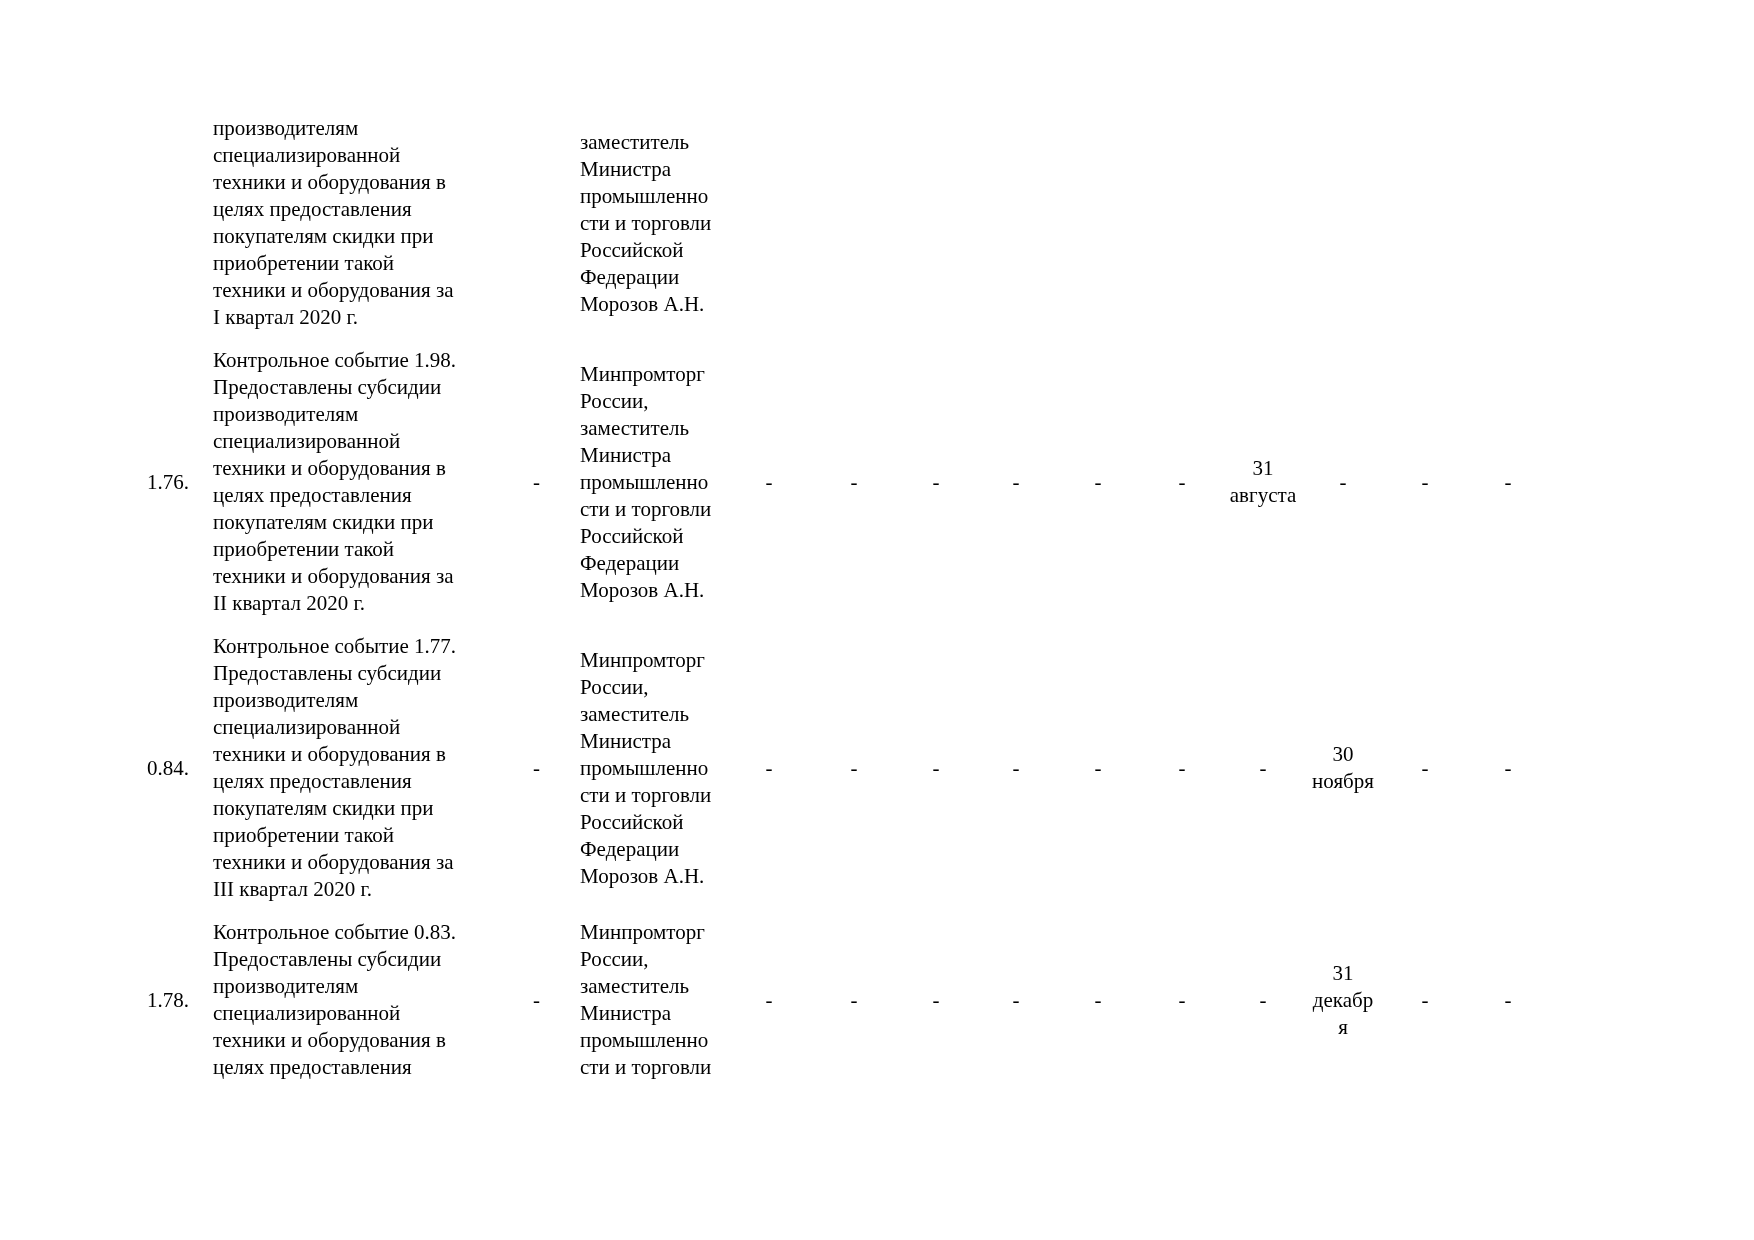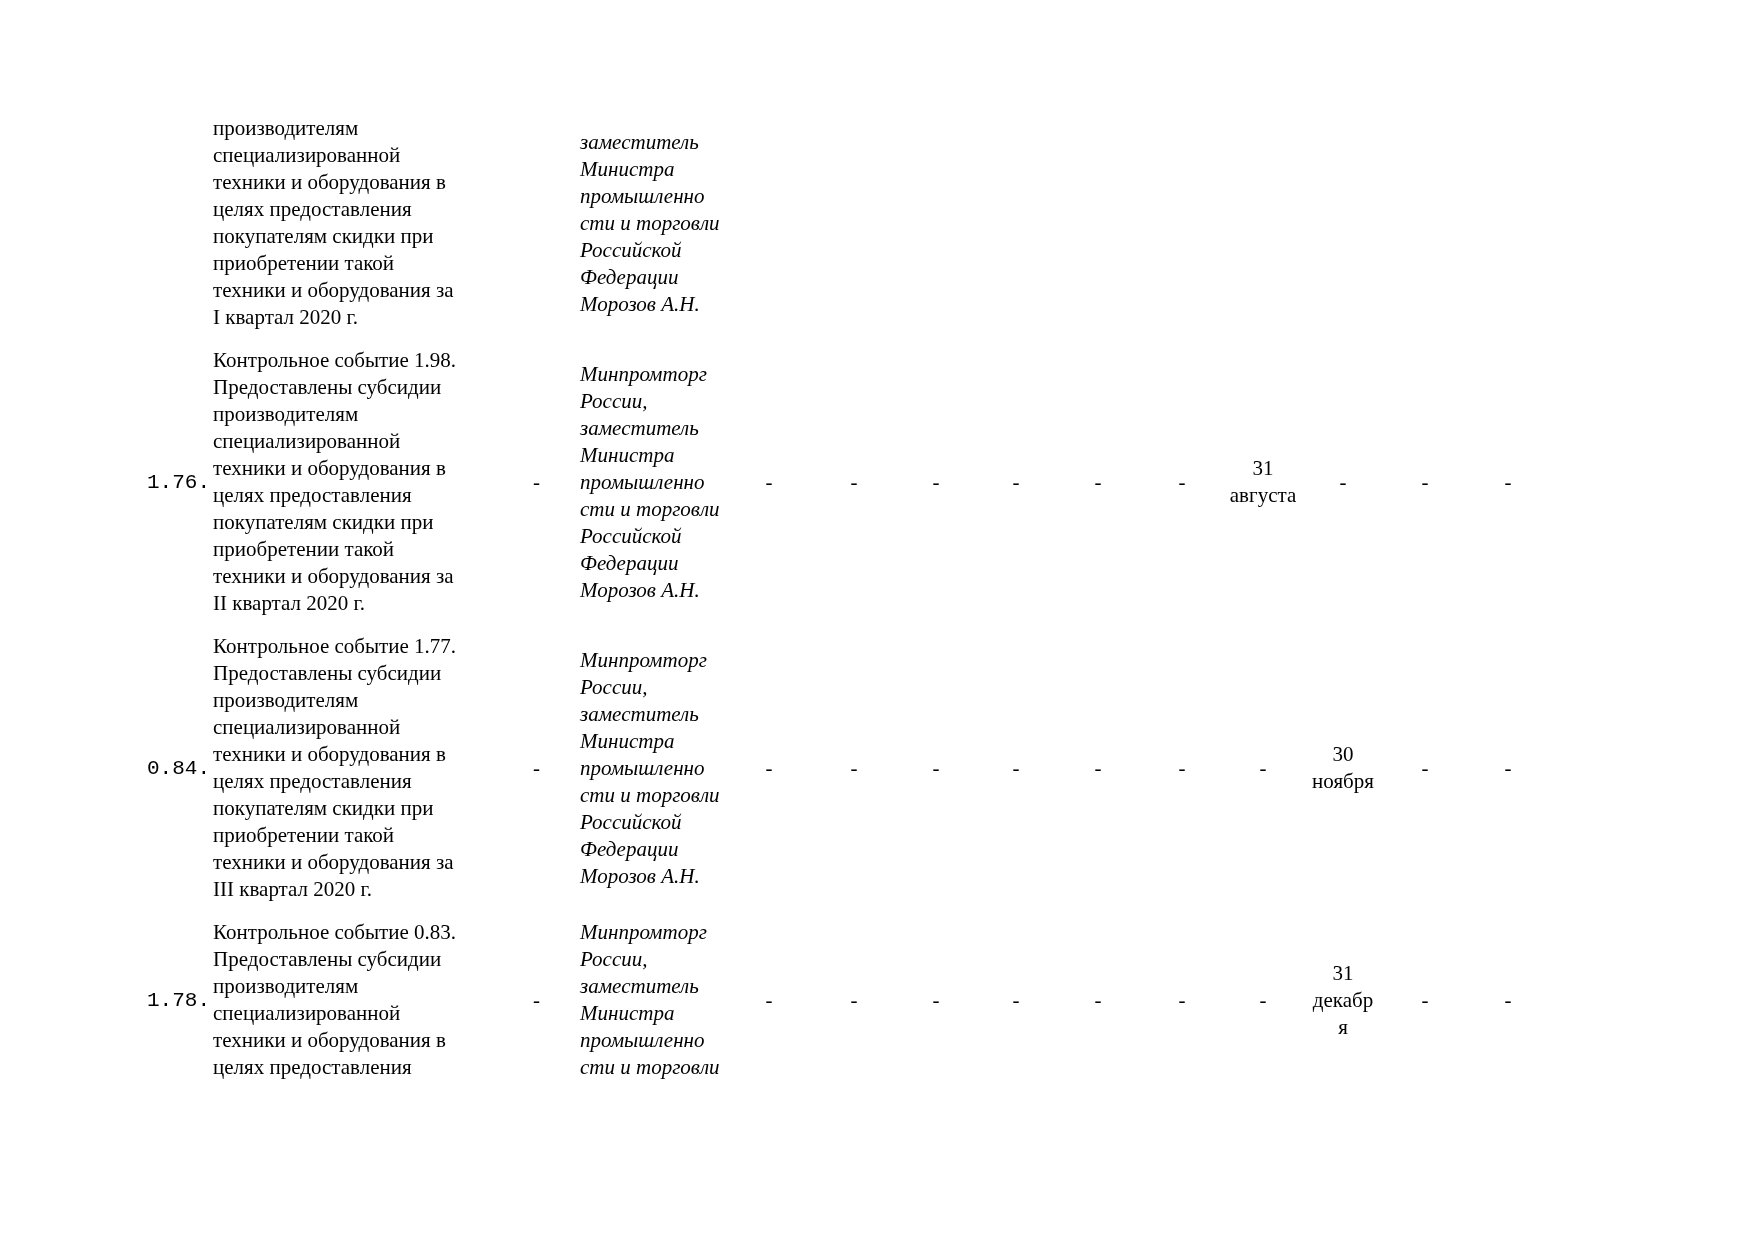--- a/index.html
+++ b/index.html
@@ -18,24 +18,24 @@
     left:147px;
     top:115px;
     width:1403px;
   }
   .row {
     display:flex;
     align-items:center;
     margin-bottom:16px;
   }
   .cell { white-space:pre-line; }
-  .c-num  { width:66px;  text-align:left;font-family:Liberation Mono, monospace; }
+  .c-num  { width:66px;  text-align:left; }
   .c-desc { width:300px; text-align:left; }
   .c-3    { width:47px;  text-align:center; }
-  .c-resp { width:166px; padding-left:20px; text-align:left;font-style:italic; }
+  .c-resp { width:166px; padding-left:20px; text-align:left; }
   .c-val  { text-align:center; }
   .w0 { width:86px; } .w1 { width:84px; } .w2 { width:80px; } .w3 { width:80px; }
   .w4 { width:84px; } .w5 { width:84px; } .w6 { width:78px; } .w7 { width:82px; }
   .w8 { width:82px; } .w9 { width:84px; }
 </style>
 </head>
 <body>
 
 <div class="doc-table">
 

